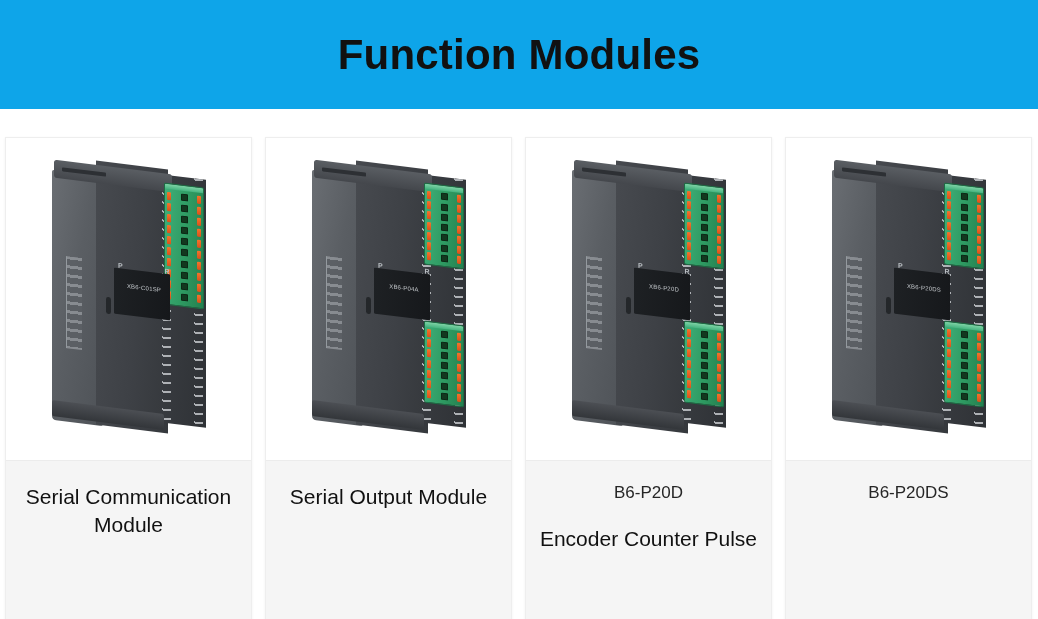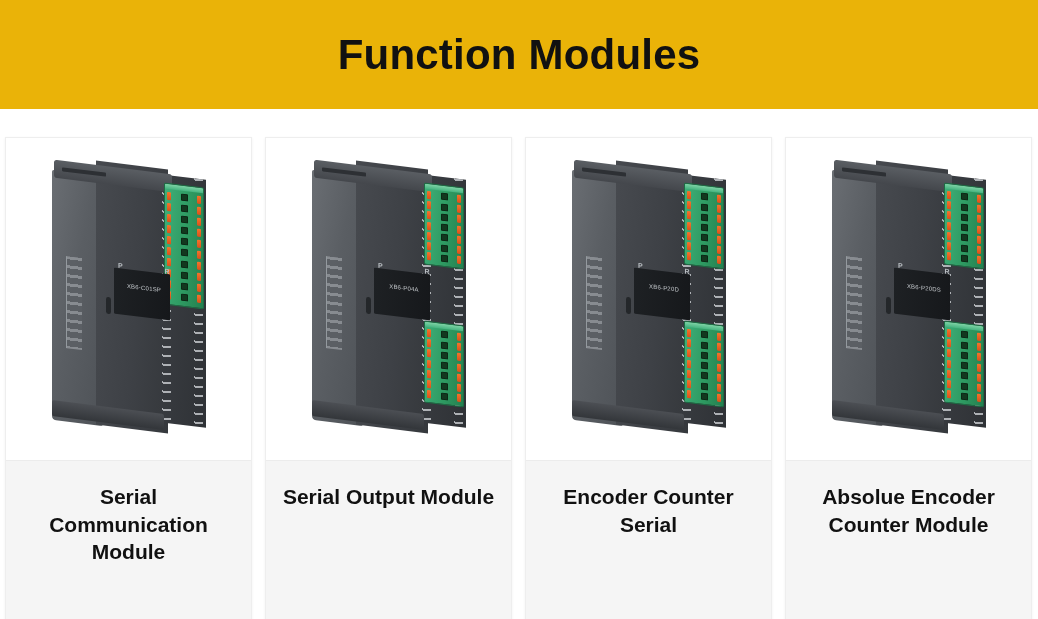--- a/index.html
+++ b/index.html
@@ -14,21 +14,21 @@
   body {
     font-family: "Liberation Sans", "DejaVu Sans", sans-serif;
     background: #ffffff;
     color: #1a1a1a;
   }
 
   
   .header-band {
     width: 1038px;
     height: 109px;
-    background: #eab308;
+    background: #0ea5e9;
     display: flex;
     align-items: center;
     justify-content: center;
   }
 
   .page-title {
     font-size: 42px;
     font-weight: bold;
     letter-spacing: 0.2px;
     color: #111111;
@@ -299,21 +299,21 @@
   .model-code {
     font-size: 17px;
     color: #262626;
     line-height: 1.2;
     margin-bottom: 22px;
     white-space: nowrap;
   }
 
   .model-name {
     font-size: 21px;
-    font-weight: bold;
+    font-weight: normal;
     color: #111111;
     line-height: 1.32;
   }
 </style>
 </head>
 <body>
 
 <div class="header-band">
   <h1 class="page-title">Function Modules</h1>
 </div>
@@ -614,21 +614,22 @@
           <div class="name-plate"></div>
           <div class="led-row">
             <span>P</span>
             <span>R</span>
           </div>
           <div class="module-code">XB6-P20D</div>
         </div>
       </div>
     </div>
     <div class="card-caption">
-      <div class="model-name">Encoder Counter Serial</div>
+      <div class="model-code">B6-P20D</div>
+      <div class="model-name">Encoder Counter Pulse</div>
     </div>
   </div>
 
   <div class="product-card taller">
     <div class="card-image">
       <div class="module-stage">
         <div class="module">
           <div class="side-panel"></div>
           <div class="side-vents"></div>
           <div class="body-main"></div>
@@ -724,17 +725,17 @@
           <div class="name-plate"></div>
           <div class="led-row">
             <span>P</span>
             <span>R</span>
           </div>
           <div class="module-code">XB6-P20DS</div>
         </div>
       </div>
     </div>
     <div class="card-caption">
-      <div class="model-name">Absolue Encoder Counter Module</div>
+      <div class="model-code">B6-P20DS</div>
     </div>
   </div>
 
 </div>
 
 </body></html>

